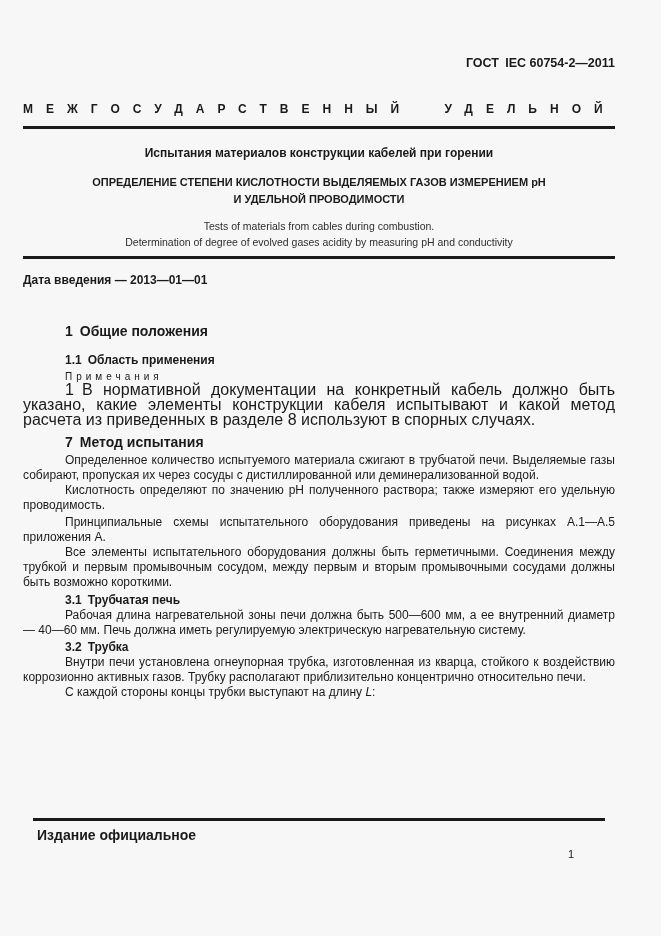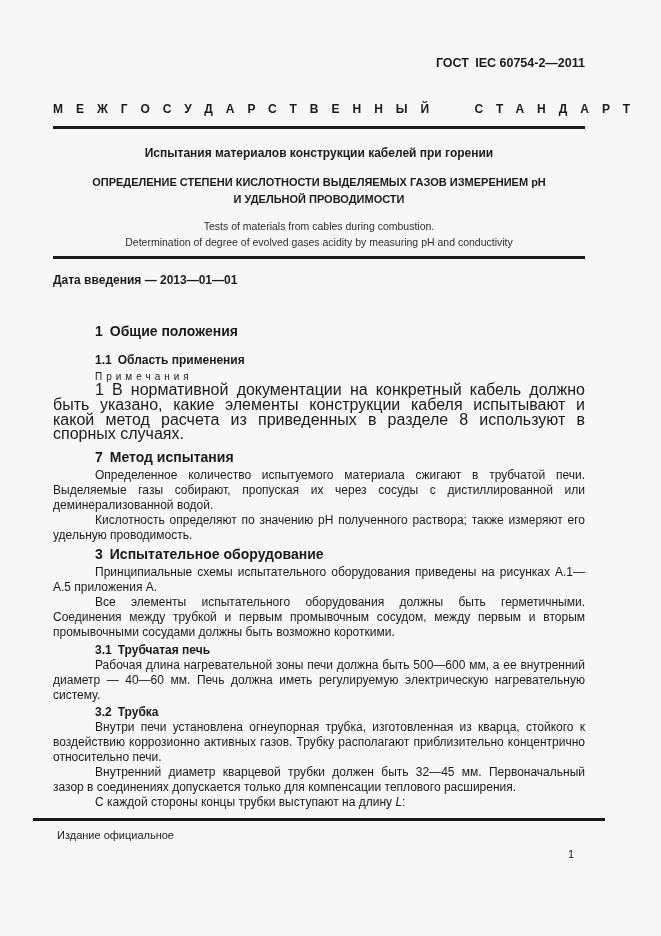--- a/index.html
+++ b/index.html
@@ -6,21 +6,21 @@
   body {
     width: 661px; height: 936px;
     background: #f7f7f8;
     font-family: "Liberation Sans", sans-serif;
     color: #1a1a1a;
     overflow: hidden;
   }
   .page {
     position: relative;
     width: 638px; height: 936px;
-    padding: 0 53px;
+    padding: 0 23px;
     box-sizing: border-box;
   }
   .rule { background: #1a1a1a; height: 3px; width: 100%; }
 
   .doc-code {
     padding-top: 55px;
     font-size: 12.5px; font-weight: bold;
     text-align: right; line-height: 16px;
     white-space: pre-wrap;
   }
@@ -82,36 +82,36 @@
   }
   p.note-p {
     margin: 0;
     font-size: 16px; line-height: 14.8px;
     text-align: justify; text-indent: 42px;
   }
   .var { font-style: italic; }
 
   .footer-rule { position: absolute; left: 33px; right: 33px; top: 818px; height: 3px; background: #1a1a1a; }
   .edition {
-    position: absolute; left: 57px; top: 829px;
-    font-size: 11px; font-weight: normal; line-height: 13px;
+    position: absolute; left: 37px; top: 829px;
+    font-size: 14px; font-weight: bold; line-height: 13px;
   }
   .page-number {
     position: absolute; right: 64px; top: 848px;
     font-size: 11px; line-height: 13px;
   }
 </style>
 </head>
 <body>
 
 <div class="page">
 
   <div class="doc-code">ГОСТ IEC 60754-2—2011</div>
 
-  <div class="standard-type">МЕЖГОСУДАРСТВЕННЫЙ СТАНДАРТ</div>
+  <div class="standard-type">МЕЖГОСУДАРСТВЕННЫЙ УДЕЛЬНОЙ</div>
 
   <div class="rule rule-top"></div>
 
   <div class="subject">Испытания материалов конструкции кабелей при горении</div>
 
   <div class="main-title first">ОПРЕДЕЛЕНИЕ СТЕПЕНИ КИСЛОТНОСТИ ВЫДЕЛЯЕМЫХ ГАЗОВ ИЗМЕРЕНИЕМ pH</div>
   <div class="main-title">И УДЕЛЬНОЙ ПРОВОДИМОСТИ</div>
 
   <div class="en-title first">Tests of materials from cables during combustion.</div>
   <div class="en-title">Determination of degree of evolved gases acidity by measuring pH and conductivity</div>
@@ -124,29 +124,27 @@
 
   <div class="h-sub mt-s11">1.1 Область применения</div>
 
   <div class="notes-label">Примечания</div>
   <p class="note-p">1 В нормативной документации на конкретный кабель должно быть указано, какие элементы конструкции кабеля испытывают и какой метод расчета из приведенных в разделе 8 используют в спорных случаях.</p>
 
   <div class="h-section mt-s2">7 Метод испытания</div>
   <p class="body-p gap">Определенное количество испытуемого материала сжигают в трубчатой печи. Выделяемые газы собирают, пропуская их через сосуды с дистиллированной или деминерализованной водой.</p>
   <p class="body-p">Кислотность определяют по значению pH полученного раствора; также измеряют его удельную проводимость.</p>
 
-  <div class="h-section mt-s3">3 Испытательное оборудование</div>
   <p class="body-p gap">Принципиальные схемы испытательного оборудования приведены на рисунках А.1—А.5 приложения А.</p>
   <p class="body-p">Все элементы испытательного оборудования должны быть герметичными. Соединения между трубкой и первым промывочным сосудом, между первым и вторым промывочными сосудами должны быть возможно короткими.</p>
 
   <div class="h-sub mt-s31">3.1 Трубчатая печь</div>
   <p class="body-p">Рабочая длина нагревательной зоны печи должна быть 500—600 мм, а ее внутренний диаметр — 40—60 мм. Печь должна иметь регулируемую электрическую нагревательную систему.</p>
 
   <div class="h-sub mt-s32">3.2 Трубка</div>
   <p class="body-p">Внутри печи установлена огнеупорная трубка, изготовленная из кварца, стойкого к воздействию коррозионно активных газов. Трубку располагают приблизительно концентрично относительно печи.</p>
-  <p class="body-p">Внутренний диаметр кварцевой трубки должен быть 32—45 мм. Первоначальный зазор в соединениях допускается только для компенсации теплового расширения.</p>
   <p class="body-p"><span>С каждой стороны концы трубки выступают на длину </span><span class="var">L</span><span>:</span></p>
 
   <div class="footer-rule"></div>
   <div class="edition">Издание официальное</div>
   <div class="page-number">1</div>
 
 </div>
 
 </body></html>

